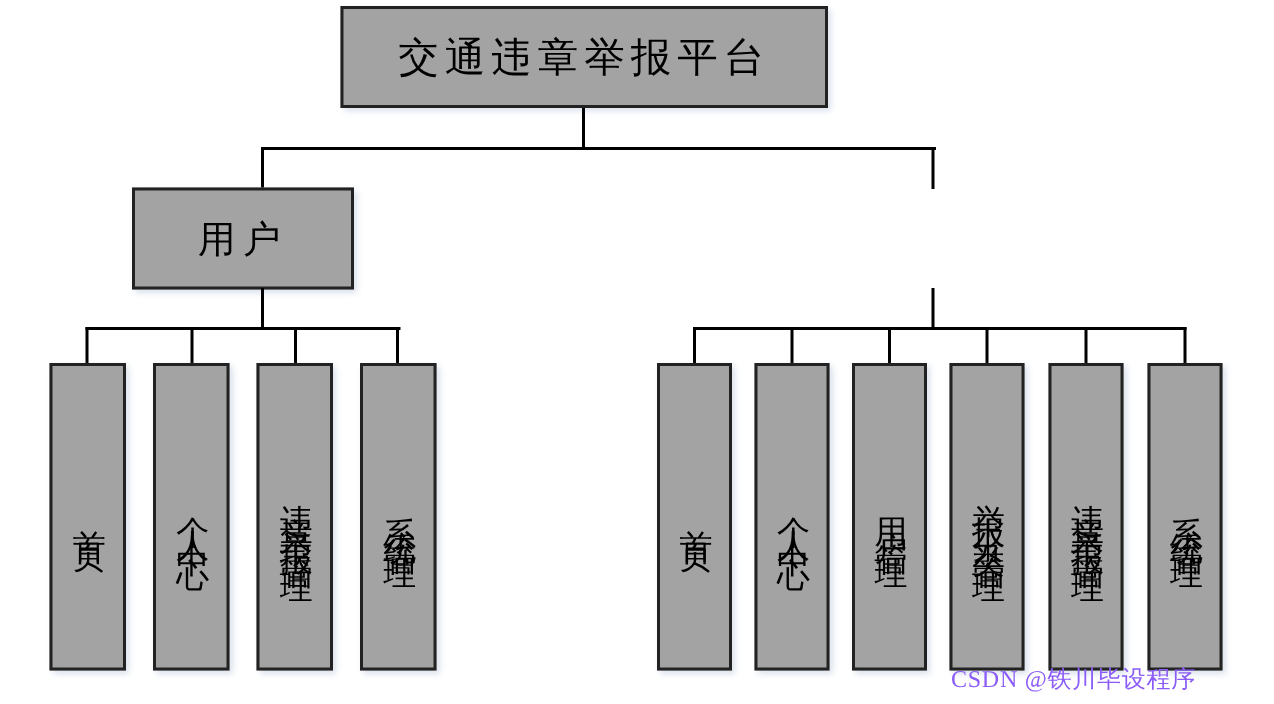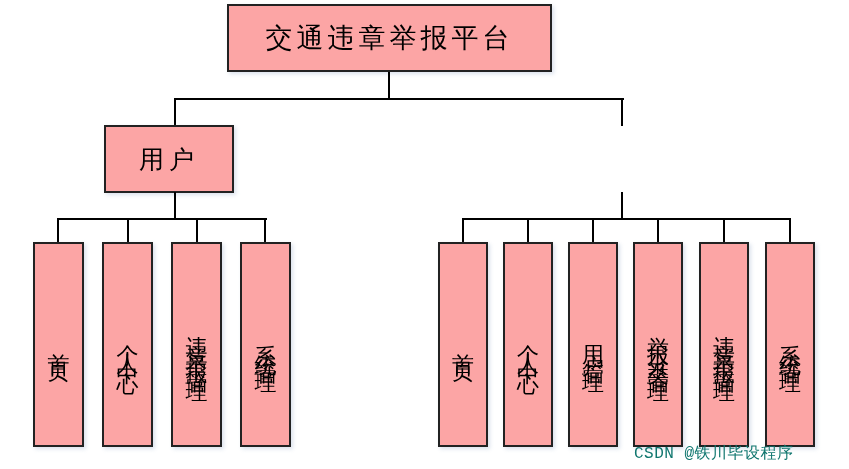--- a/index.html
+++ b/index.html
@@ -12,38 +12,38 @@
     position: relative;
     width: 849px;
     height: 469px;
     background: #ffffff;
     font-family: "DejaVu Serif", "Liberation Serif", serif;
     color: #000000;
     overflow: hidden;
   }
   .node {
     position: absolute;
-    background: #fca5a5;
+    background: #a3a3a3;
     border: 2px solid #222222;
     display: flex;
     align-items: center;
     justify-content: center;
     box-shadow: 2px 2px 4px rgba(176,190,214,0.45);
   }
   .root-node {
     left: 227px; top: 4px; width: 325px; height: 68px;
     font-size: 27px;
     letter-spacing: 4px;
   }
   .branch-node {
     top: 125px; height: 68px;
     font-size: 25px;
     letter-spacing: 5px;
   }
-  .branch-user  { left: 104px; width: 130px; }
+  .branch-user  { left: 88px; width: 148px; }
   .branch-admin { left: 543px; width: 159px; }
   .leaf {
     top: 242px; height: 205px; width: 51px;
     writing-mode: vertical-rl;
     text-orientation: upright;
     font-size: 22px;
     letter-spacing: 9px;
     line-height: 1;
   }
   .leaf.narrow { width: 50px; }
@@ -59,23 +59,23 @@
   .a6 { left: 765px; }
   .line {
     position: absolute;
     background: #000000;
   }
   .v { width: 2px; }
   .h { height: 2px; }
   .watermark {
     position: absolute;
     left: 634px; top: 443px;
-    font-family: Liberation Mono, monospace;
+    font-family: Liberation Serif, serif;
     font-size: 16px;
-    color: #0f766e;
+    color: #8b5cf6;
     letter-spacing: 0.5px;
     white-space: nowrap;
   }
 </style>
 </head>
 <body>
 
 <div class="canvas">
 
   <div class="node root-node">交通违章举报平台</div>

